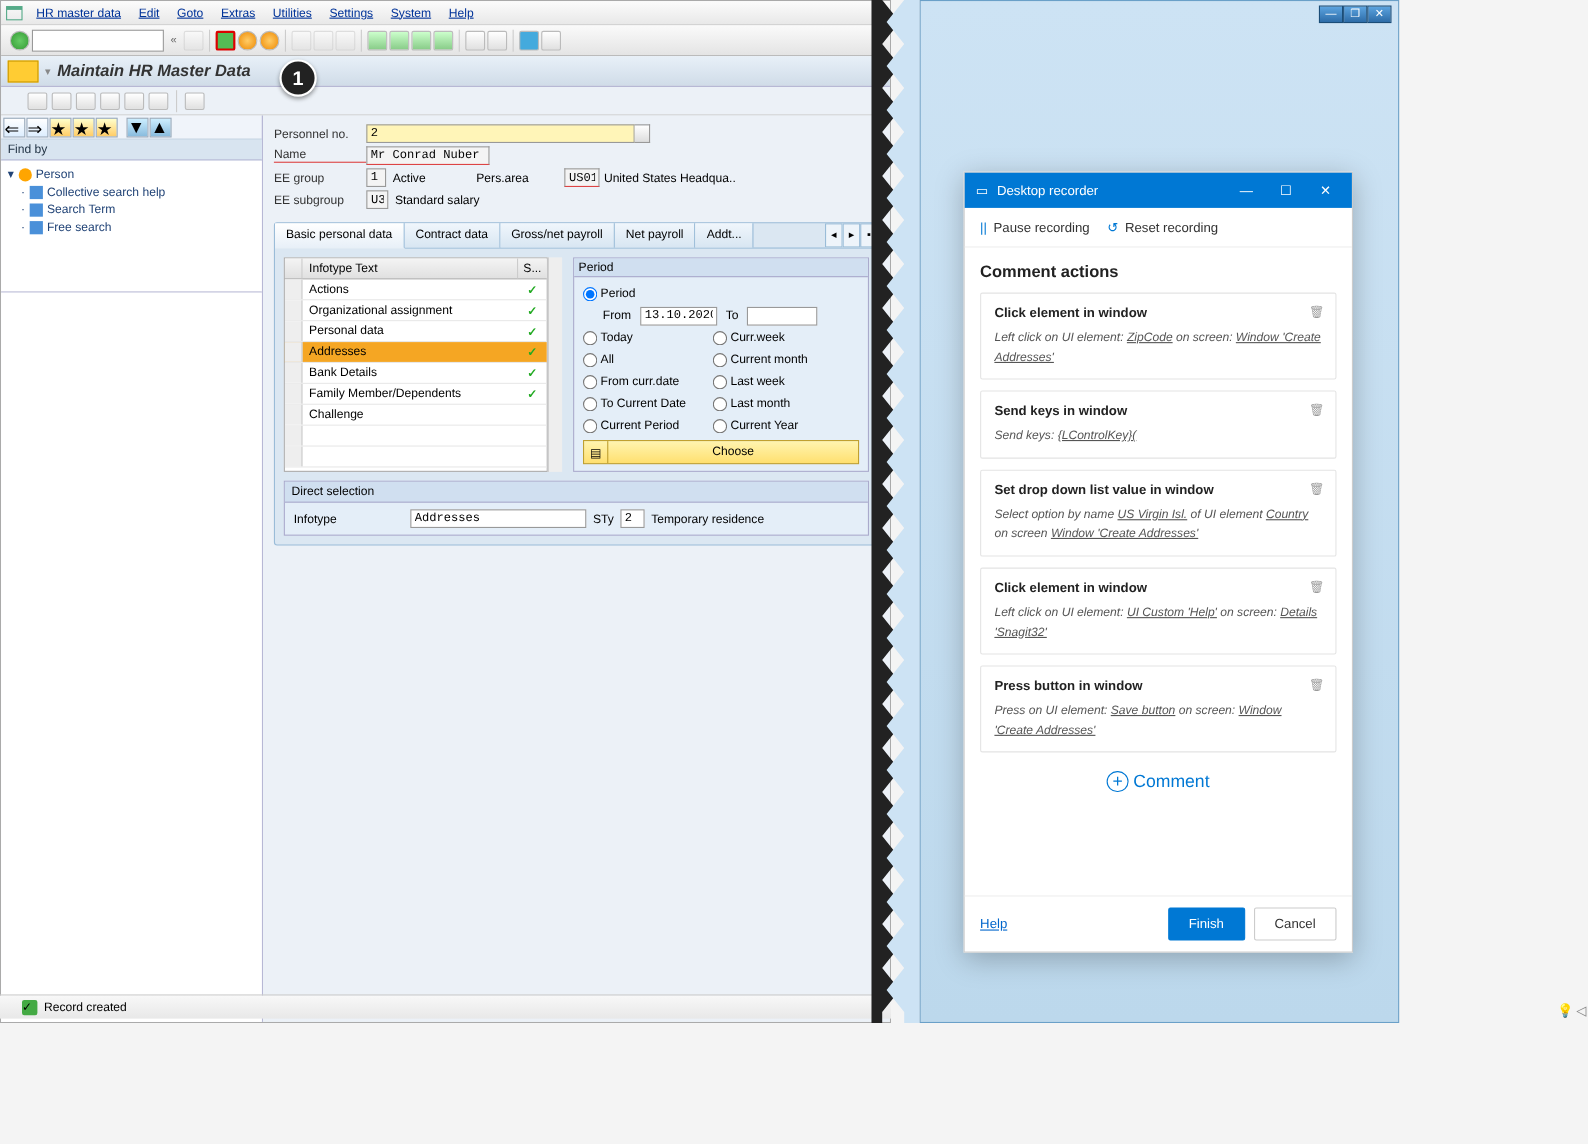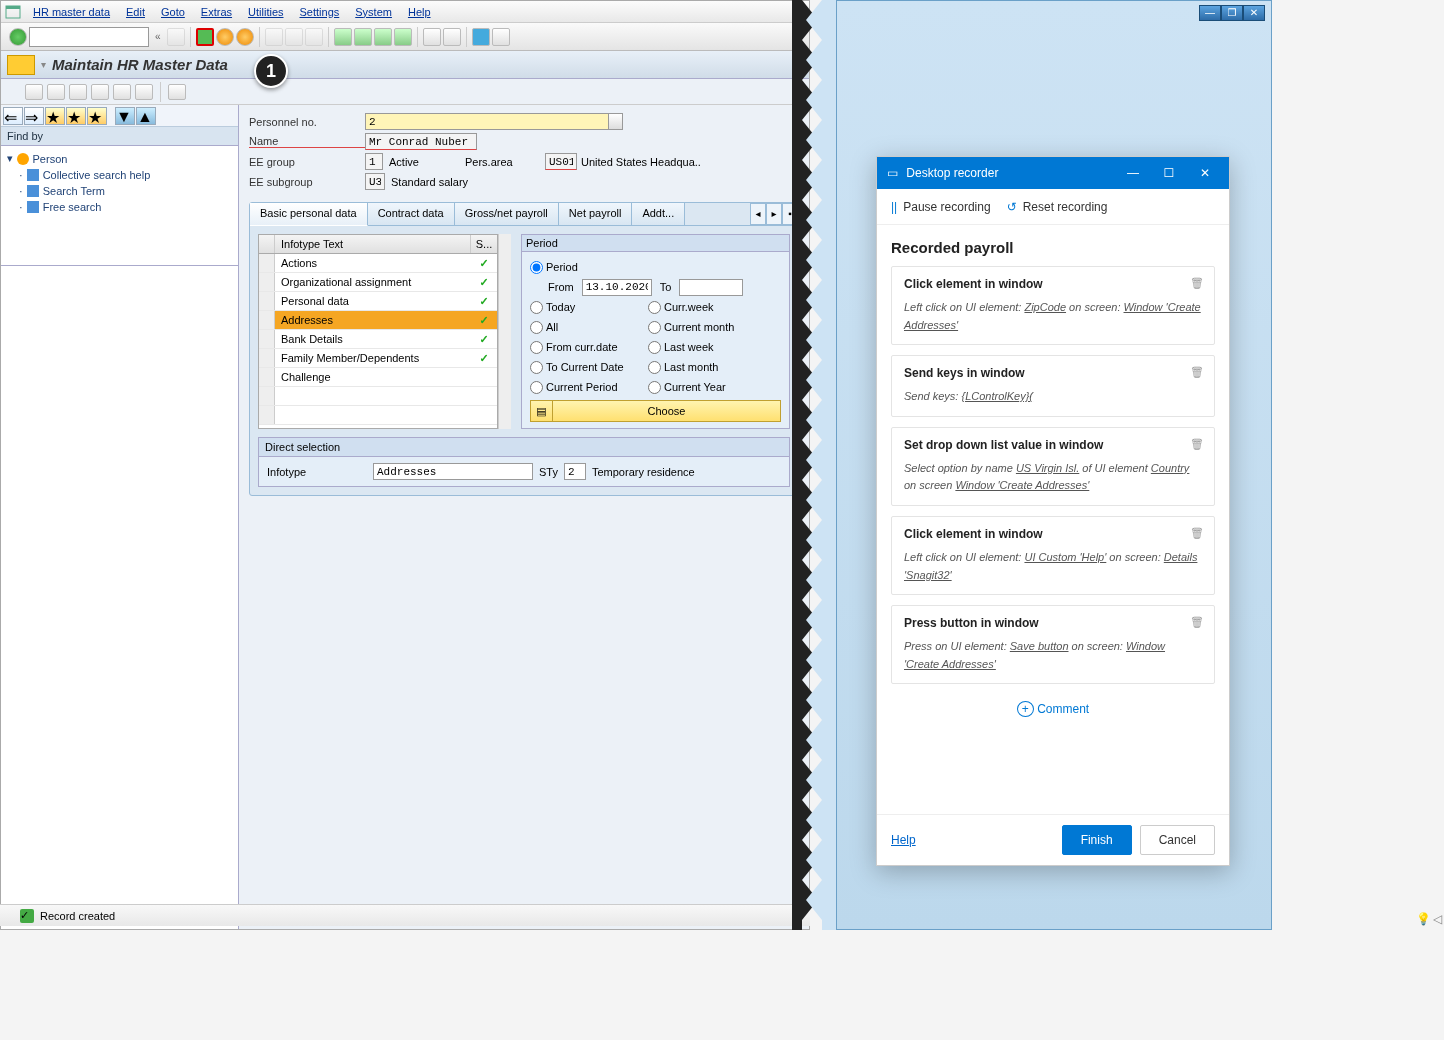--- a/index.html
+++ b/index.html
@@ -34,21 +34,21 @@
 .nav-tree { flex: 1; background: white; padding: 4px; font-size: 11px; border-bottom: 1px solid #aac; height: 120px; flex: 0 0 auto; }
 .nav-tree-blank { flex: 1; background: white; }
 .tree-item { padding: 2px 0 2px 14px; display: flex; align-items: center; gap: 4px; color: #247; }
 .tree-item.root { padding-left: 2px; }
 .tree-icon { width: 12px; height: 12px; display: inline-block; }
 .person-icon { background: #ffa500; border-radius: 50%; }
 .bino-icon { background: #4a90d9; }
 
 .sap-main { flex: 1; background: #ecf1f7; padding: 8px 10px; }
 .form-row { display: flex; align-items: center; margin-bottom: 3px; font-size: 11px; }
-.form-label { width: 116px; color: #333; }
+.form-label { width: 84px; color: #333; }
 .form-input { border: 1px solid #999; background: white; height: 17px; font-size: 11px; padding: 0 3px; font-family: "Courier New", monospace; }
 .form-yellow { background: #fff5b8 !important; }
 .f4-btn { width: 14px; height: 17px; border: 1px solid #999; border-left: none; background: linear-gradient(#fff,#ddd); }
 .red-under { border-bottom: 1px solid #d44; }
 
 .tabs-container { margin-top: 12px; background: #dbe7f2; border: 1px solid #9abcd8; border-radius: 3px; }
 .tabs-row { display: flex; border-bottom: 1px solid #9abcd8; }
 .tab { padding: 4px 10px; font-size: 11px; border-right: 1px solid #9abcd8; background: linear-gradient(#f0f6fc,#d8e6f2); cursor: pointer; }
 .tab.active { background: linear-gradient(#fff,#e8f0f8); border-bottom: 1px solid #fff; margin-bottom: -1px; }
 .tab-nav { margin-left: auto; display: flex; }
@@ -103,21 +103,21 @@
 .rec-title .win-btn { width: 28px; text-align: center; cursor: pointer; }
 .rec-tool { height: 36px; border-bottom: 1px solid #eee; display: flex; align-items: center; gap: 16px; padding: 0 14px; font-size: 12px; color: #333; }
 .rec-tool .tool { display: flex; align-items: center; gap: 6px; cursor: pointer; }
 .rec-body { flex: 1; padding: 10px 14px; overflow-y: auto; }
 .rec-h2 { font-size: 15px; font-weight: 600; color: #222; margin: 4px 0 10px; }
 .action-card { border: 1px solid #e4e4e4; border-radius: 2px; padding: 10px 12px; margin-bottom: 10px; font-size: 11px; position: relative; }
 .action-card .ac-title { font-weight: 600; font-size: 12px; margin-bottom: 8px; color: #222; }
 .action-card .ac-body { color: #555; line-height: 1.6; font-style: italic; }
 .action-card .ac-body .u { text-decoration: underline; color: #555; }
 .action-card .del { position: absolute; right: 10px; top: 10px; color: #999; cursor: pointer; }
-.rec-comment { text-align: center; padding: 8px; font-size: 12px; color: #0078d4; cursor: pointer; }
+.rec-comment { text-align: center; padding: 8px; font-size: 16px; color: #0078d4; cursor: pointer; }
 .rec-footer { border-top: 1px solid #eee; padding: 10px 14px; display: flex; align-items: center; }
 .rec-footer .help { color: #0066cc; font-size: 12px; text-decoration: underline; cursor: pointer; }
 .rec-footer .spacer { flex: 1; }
 .rec-footer button { height: 30px; padding: 0 18px; font-size: 12px; border-radius: 2px; cursor: pointer; }
 .btn-primary { background: #0078d4; color: white; border: 1px solid #0078d4; margin-right: 8px; }
 .btn-secondary { background: white; color: #333; border: 1px solid #ccc; }
 
 .footer-right { position: absolute; right: 0; bottom: 112px; width: 28px; height: 18px; display: flex; gap: 2px; align-items: center; font-size: 12px; color: #e8a020; }
 </style>
 </head>
@@ -413,21 +413,21 @@
     <div class="tool">
         <span style="color:#0078d4">||</span>
         <span>Pause recording</span>
       </div>
     <div class="tool">
         <span style="color:#0078d4">↺</span>
         <span>Reset recording</span>
       </div>
   </div>
   <div class="rec-body">
-    <div class="rec-h2">Recorded payroll</div>
+    <div class="rec-h2">Comment actions</div>
     <div id="action-list">
         <div class="action-card">
           <div class="del">🗑</div>
           <div class="ac-title">Click element in window</div>
           <div class="ac-body">Left click on UI element: <span class="u">ZipCode</span>  on screen: <span class="u">Window 'Create Addresses'</span></div>
         </div>
         <div class="action-card">
           <div class="del">🗑</div>
           <div class="ac-title">Send keys in window</div>
           <div class="ac-body">Send keys: <span class="u">{LControlKey}(</span></div>

